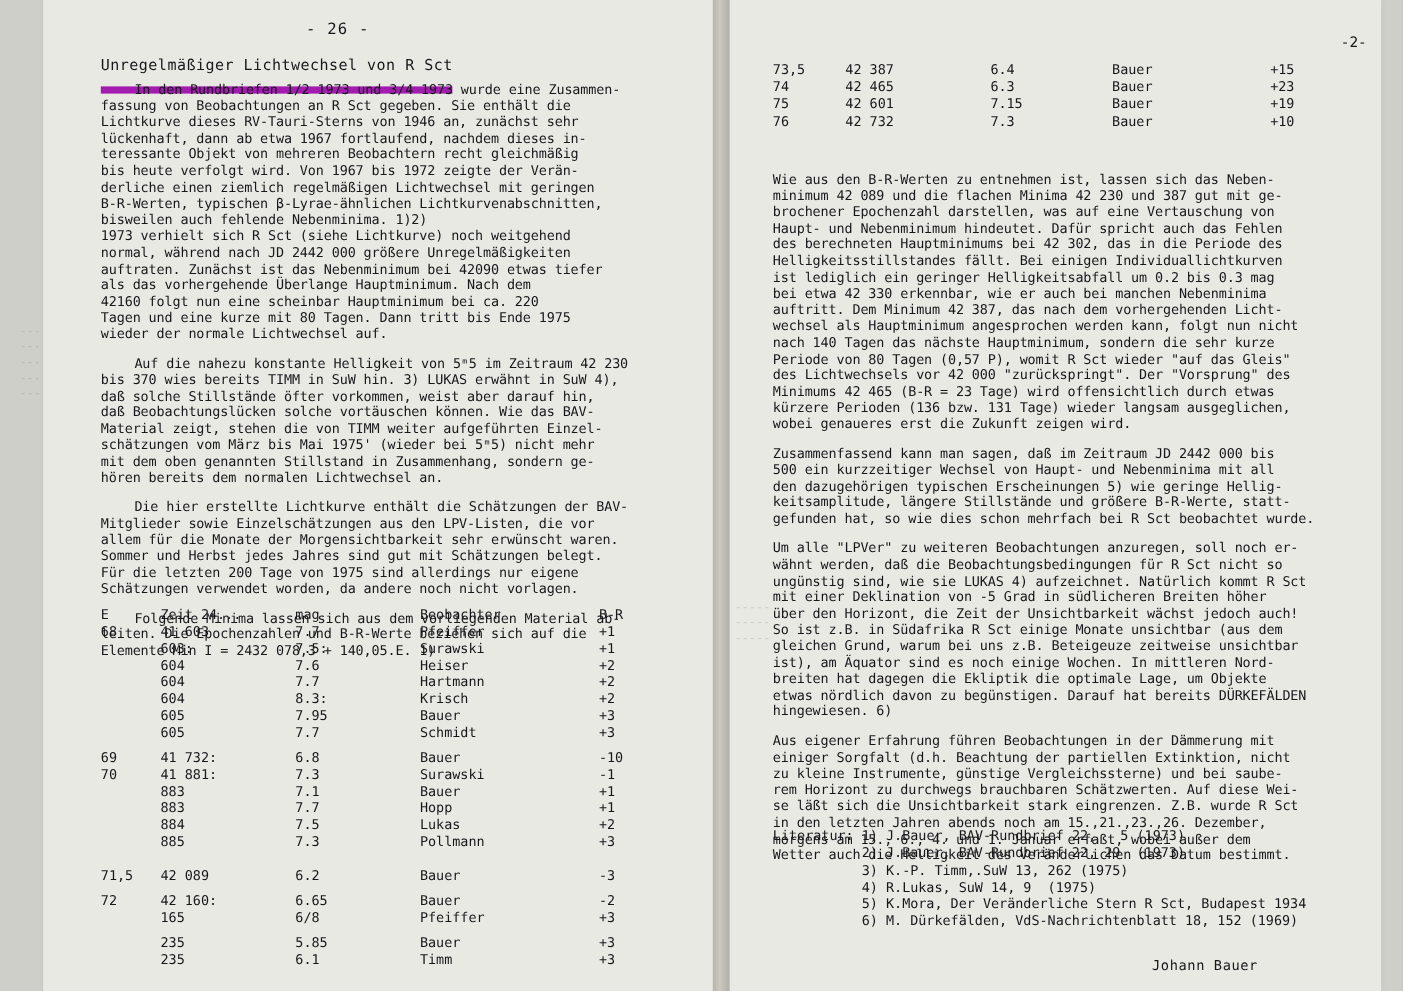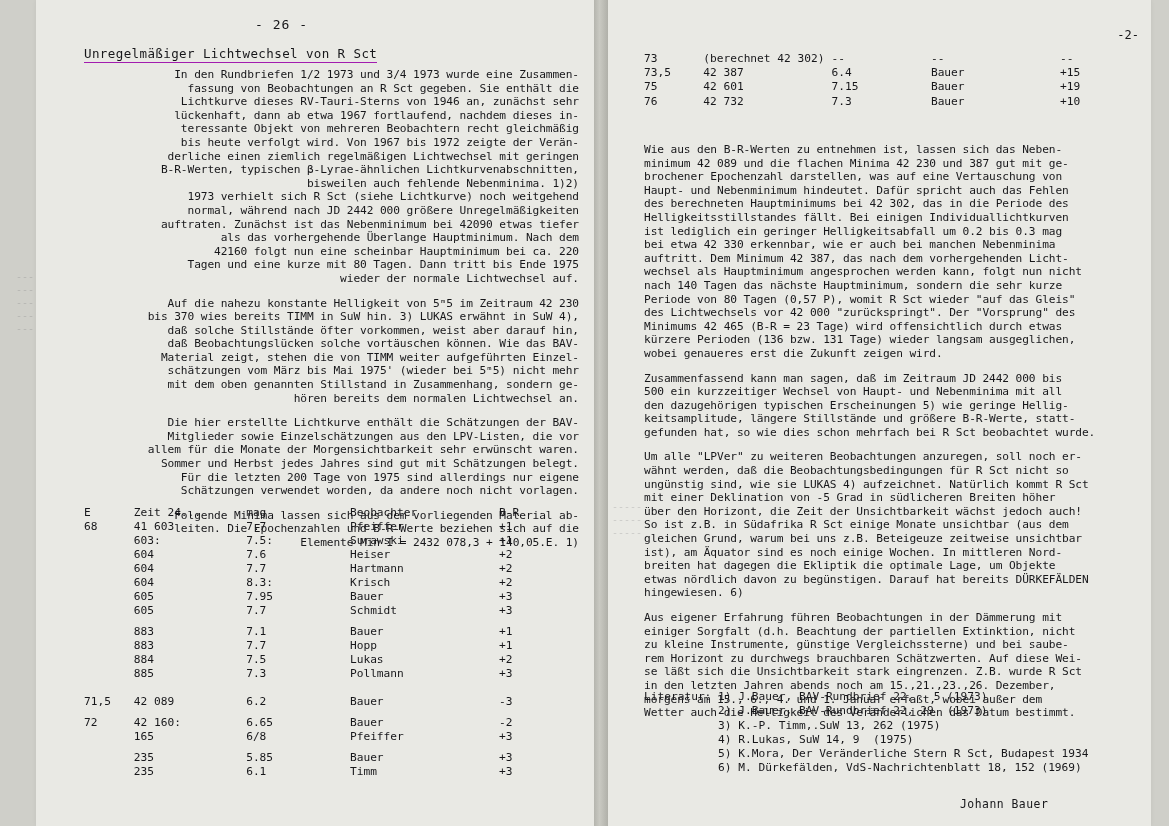--- a/index.html
+++ b/index.html
@@ -55,37 +55,36 @@
     right: 30px;
     top: 28px;
     font-size: 12px;
   }
   .doc-title {
     position: absolute;
     left: 84px;
     top: 46px;
     font-size: 12.5px;
     letter-spacing: 0.4px;
-    border-bottom: 1px solid #a21caf;
-    padding-bottom: 1px;
+    border-bottom: 6px solid #a21caf;
+    padding-bottom: 11px;
   }
   p.body {
     margin: 0 0 11px 0;
     font-size: 11.2px;
     line-height: 13.6px;
     letter-spacing: -0.1px;
     white-space: pre-wrap;
   }
   .indent { text-indent: 28px; }
   .left-body {
     position: absolute;
     left: 84px;
     top: 68px;
     width: 495px;
-    text-align: right;
   }
   .right-body {
     position: absolute;
     left: 644px;
     top: 143px;
     width: 490px;
   }
   .right-top-table {
     position: absolute;
     left: 644px;
@@ -266,20 +265,34 @@
             <td class="t-e"></td>
             <td class="t-zeit">605</td>
             <td class="t-mag">7.7</td>
             <td class="t-beob">Schmidt</td>
             <td class="t-br">+3</td>
           </tr>
       <tr class="gaprow">
             <td colspan="5"></td>
           </tr>
       <tr>
+            <td class="t-e">69</td>
+            <td class="t-zeit">41 732:</td>
+            <td class="t-mag">6.8</td>
+            <td class="t-beob">Bauer</td>
+            <td class="t-br">-10</td>
+          </tr>
+      <tr>
+            <td class="t-e">70</td>
+            <td class="t-zeit">41 881:</td>
+            <td class="t-mag">7.3</td>
+            <td class="t-beob">Surawski</td>
+            <td class="t-br">-1</td>
+          </tr>
+      <tr>
             <td class="t-e"></td>
             <td class="t-zeit">883</td>
             <td class="t-mag">7.1</td>
             <td class="t-beob">Bauer</td>
             <td class="t-br">+1</td>
           </tr>
       <tr>
             <td class="t-e"></td>
             <td class="t-zeit">883</td>
             <td class="t-mag">7.7</td>
@@ -349,33 +362,33 @@
           </tr>
     </tbody>
       </table>
   </div>
 
   <div class="pagenum-right">-2-</div>
 
   <div class="right-top-table">
     <table class="data">
       <tbody>
-          <tr>
-            <td class="rt-c1">73</td>
-            <td class="rt-c2">(berechnet 42 302)</td>
-            <td class="rt-c3">--</td>
-            <td class="rt-c4">--</td>
-            <td class="rt-c5">--</td>
-          </tr>
       <tr>
             <td class="rt-c1">73,5</td>
             <td class="rt-c2">42 387</td>
             <td class="rt-c3">6.4</td>
             <td class="rt-c4">Bauer</td>
             <td class="rt-c5">+15</td>
+          </tr>
+      <tr>
+            <td class="rt-c1">74</td>
+            <td class="rt-c2">42 465</td>
+            <td class="rt-c3">6.3</td>
+            <td class="rt-c4">Bauer</td>
+            <td class="rt-c5">+23</td>
           </tr>
       <tr>
             <td class="rt-c1">75</td>
             <td class="rt-c2">42 601</td>
             <td class="rt-c3">7.15</td>
             <td class="rt-c4">Bauer</td>
             <td class="rt-c5">+19</td>
           </tr>
       <tr>
             <td class="rt-c1">76</td>

